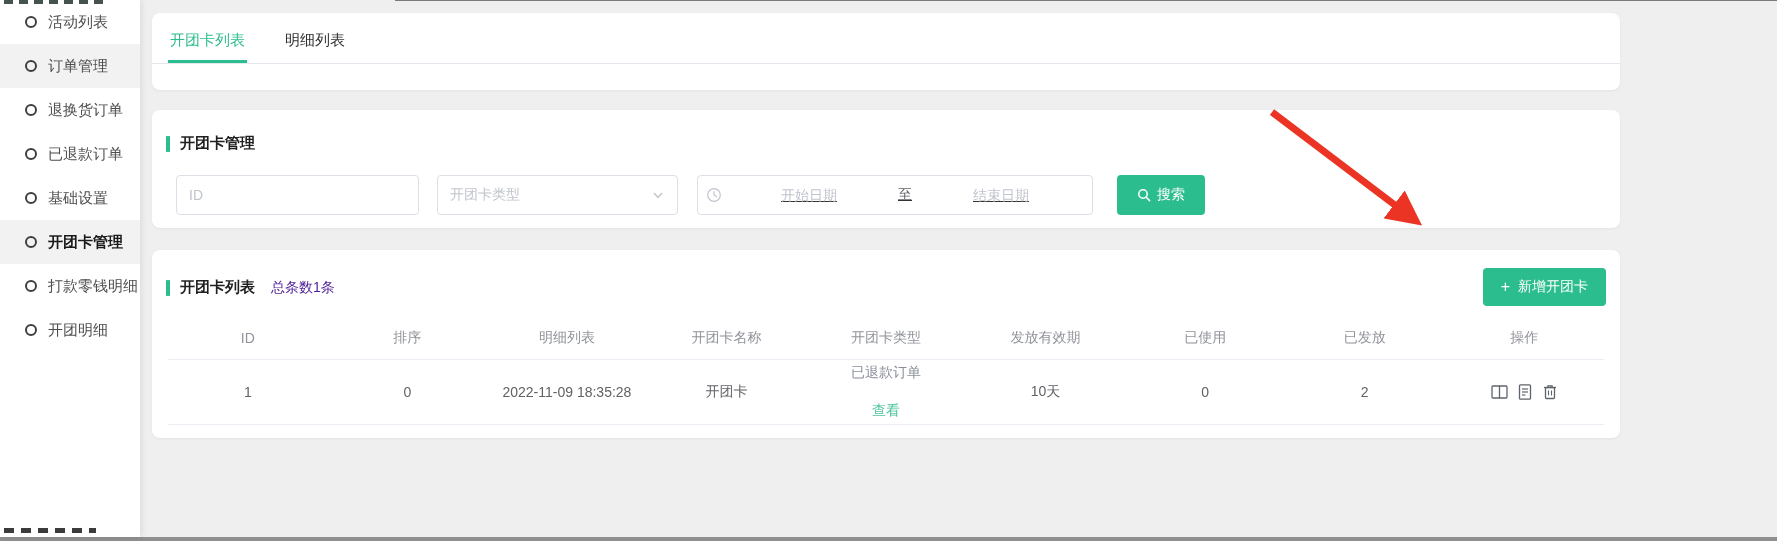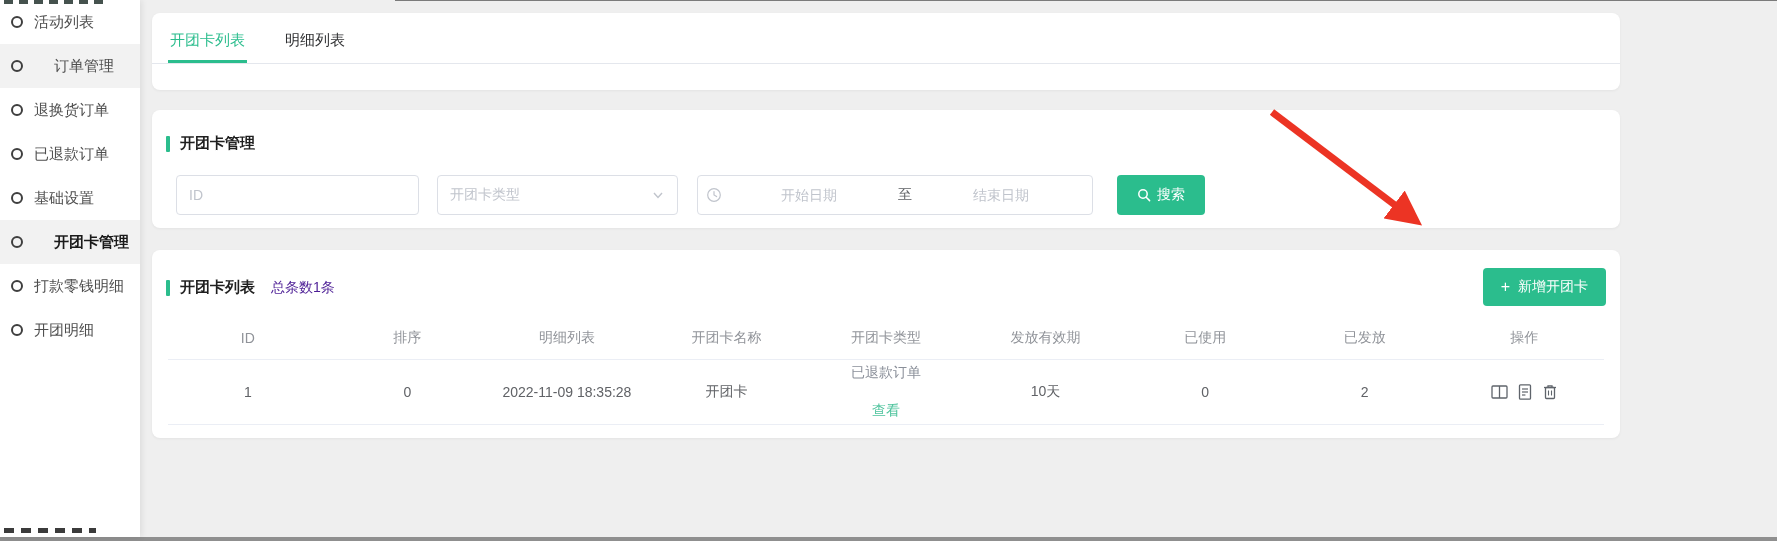--- a/index.html
+++ b/index.html
@@ -14,24 +14,24 @@
   .bottombar{position:absolute;bottom:0;left:0;width:100%;height:4px;background:#8f8f8f;}
   .frag{position:absolute;left:4px;width:100px;background:repeating-linear-gradient(90deg,#45524e 0 9px,transparent 9px 15px);}
   .frag-top{top:0;height:4px;}
   .frag-bottom{bottom:4px;height:5px;background:repeating-linear-gradient(90deg,#3b3b3b 0 10px,transparent 10px 17px);width:92px;}
   
   .sidebar{
     position:absolute;left:0;top:0;width:140px;height:537px;background:#fff;
     box-shadow:2px 0 6px rgba(0,0,0,.08);z-index:2;
   }
   .side-item{
-    height:44px;display:flex;align-items:center;padding-left:11px;cursor:pointer;
+    height:44px;display:flex;align-items:center;padding-left:25px;cursor:pointer;
     font-size:15px;color:#4e4e4e;
   }
-  .side-item.hl{background:#f2f2f2;gap:20px;}
+  .side-item.hl{background:#f2f2f2;}
   .side-item.active{font-weight:bold;color:#1a1a1a;}
   .radio-ico{
     width:12px;height:12px;border:2px solid #3f3f3f;border-radius:50%;
     box-sizing:border-box;margin-right:11px;flex:0 0 auto;
   }
   
   .card{
     position:absolute;left:152px;width:1468px;background:#fff;border-radius:8px;
     box-shadow:0 1px 3px rgba(0,0,0,.05);
   }
@@ -56,21 +56,21 @@
     font-family:"Liberation Sans","DejaVu Sans",sans-serif;
   }
   .f-input::placeholder{color:#c0c4cc;}
   .f-select{
     width:241px;height:40px;box-sizing:border-box;border:1px solid #dcdfe6;border-radius:4px;
     margin-left:18px;display:flex;align-items:center;justify-content:space-between;
     padding:0 12px;font-size:14px;color:#c0c4cc;cursor:pointer;background:#fff;
   }
   .f-dates{
     width:396px;height:40px;box-sizing:border-box;border:1px solid #dcdfe6;border-radius:4px;
-    margin-left:19px;display:flex;align-items:center;padding:0 8px;background:#fff;
+    margin-left:19px;display:flex;align-items:center;padding:0 8px;background:#fff;text-decoration:underline;
   }
   .f-dates input{
     border:none;outline:none;flex:1;font-size:14px;text-align:center;color:#606266;min-width:0;
     font-family:"Liberation Sans","DejaVu Sans",sans-serif;background:transparent;
   }
   .f-dates input::placeholder{color:#c0c4cc;}
   .date-sep{font-size:14px;color:#606266;padding:0 6px;}
   .btn-search{
     margin-left:24px;width:88px;height:40px;border:none;border-radius:4px;background:#2bbd8d;
     color:#fff;font-size:14px;display:flex;align-items:center;justify-content:center;gap:6px;cursor:pointer;

